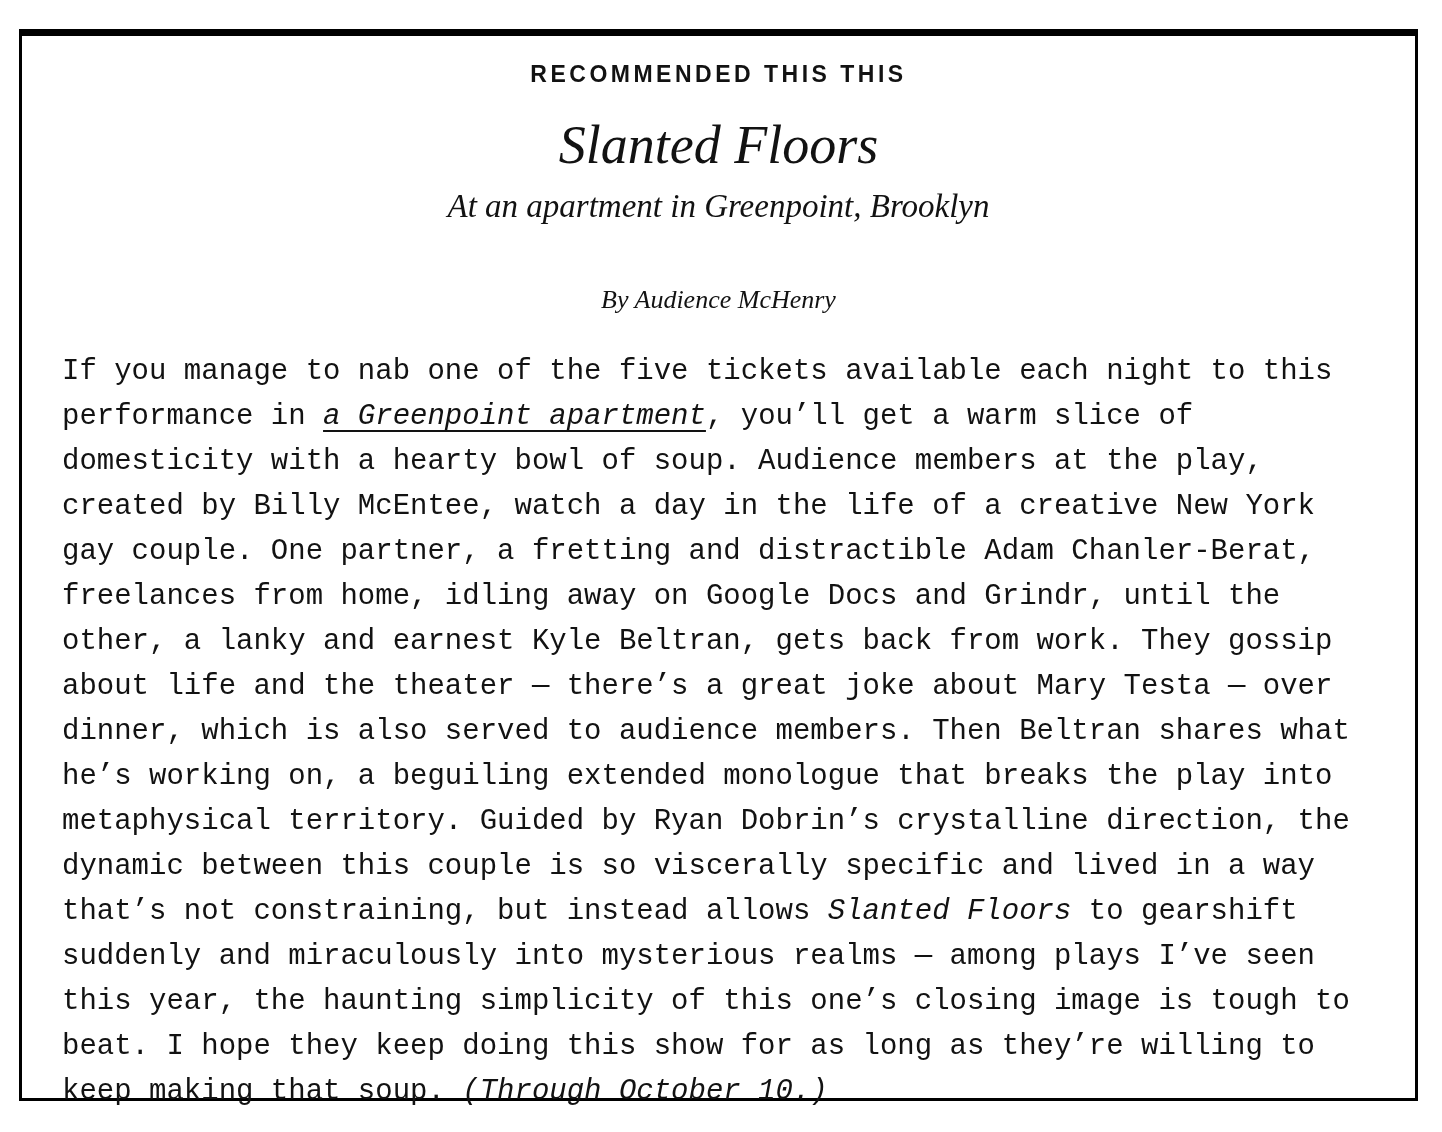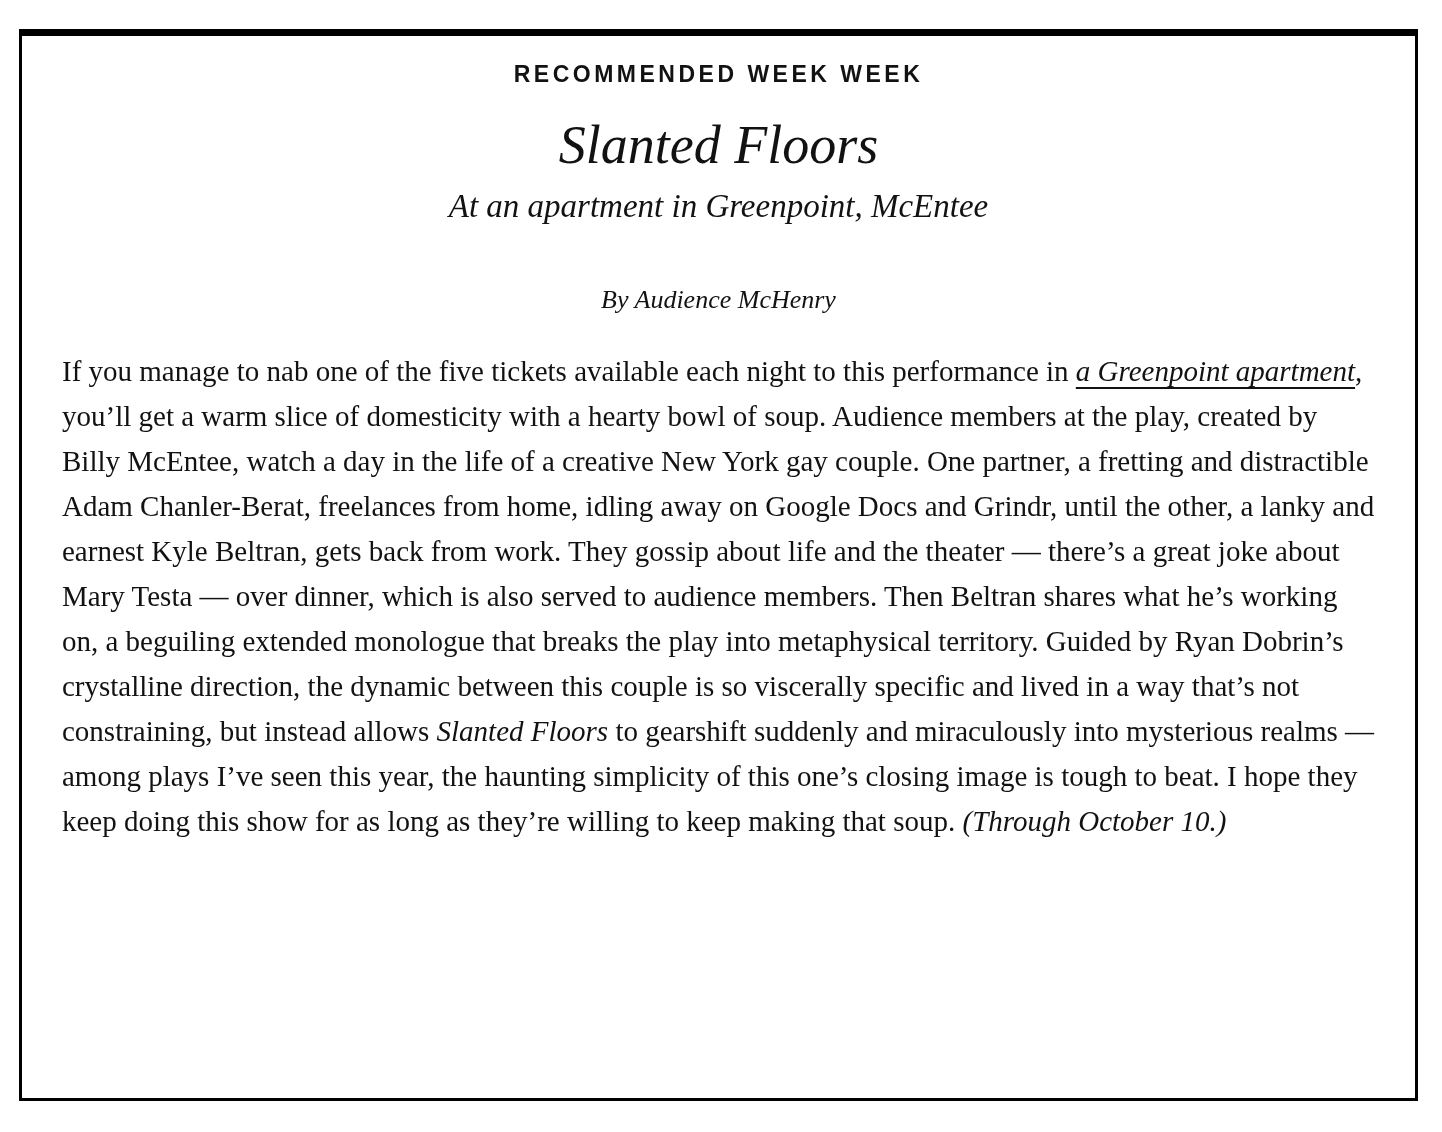--- a/index.html
+++ b/index.html
@@ -57,40 +57,40 @@
     font-style: italic;
     font-weight: 400;
     font-size: 26px;
     color: #121212;
   }
   .body-text {
     margin: 34px auto 8px auto;
     padding: 0 40px;
     max-width: 1320px;
     text-align: left;
-    font-family: Liberation Serif, serif;
+    font-family: Liberation Mono, monospace;
     font-size: 29px;
     line-height: 45px;
     color: #121212;
   }
   .seg-plain { font-style: normal; }
   .seg-italic { font-style: italic; }
   .seg-link {
     font-style: italic;
     color: #121212;
     text-decoration: underline;
     text-decoration-thickness: 2px;
     text-underline-offset: 6px;
     cursor: pointer;
   }
 </style>
 </head>
 <body>
 
 <div class="page">
   <div class="frame">
-    <div class="kicker">RECOMMENDED WEEK WEEK</div>
+    <div class="kicker">RECOMMENDED THIS THIS</div>
     <h1 class="title">Slanted Floors</h1>
-    <div class="venue">At an apartment in Greenpoint, McEntee</div>
+    <div class="venue">At an apartment in Greenpoint, Brooklyn</div>
     <div class="byline">By Audience McHenry</div>
     <p class="body-text"><span class="seg-plain">If you manage to nab one of the five tickets available each night to this performance in </span><a class="seg-link" href="#">a Greenpoint apartment</a><span class="seg-plain">, you’ll get a warm slice of domesticity with a hearty bowl of soup. Audience members at the play, created by Billy McEntee, watch a day in the life of a creative New York gay couple. One partner, a fretting and distractible Adam Chanler-Berat, freelances from home, idling away on Google Docs and Grindr, until the other, a lanky and earnest Kyle Beltran, gets back from work. They gossip about life and the theater — there’s a great joke about Mary Testa — over dinner, which is also served to audience members. Then Beltran shares what he’s working on, a beguiling extended monologue that breaks the play into metaphysical territory. Guided by Ryan Dobrin’s crystalline direction, the dynamic between this couple is so viscerally specific and lived in a way that’s not constraining, but instead allows </span><span class="seg-italic">Slanted Floors</span><span class="seg-plain"> to gearshift suddenly and miraculously into mysterious realms — among plays I’ve seen this year, the haunting simplicity of this one’s closing image is tough to beat. I hope they keep doing this show for as long as they’re willing to keep making that soup. </span><span class="seg-italic">(Through October 10.)</span></p>
   </div>
 </div>
 
 </body></html>

